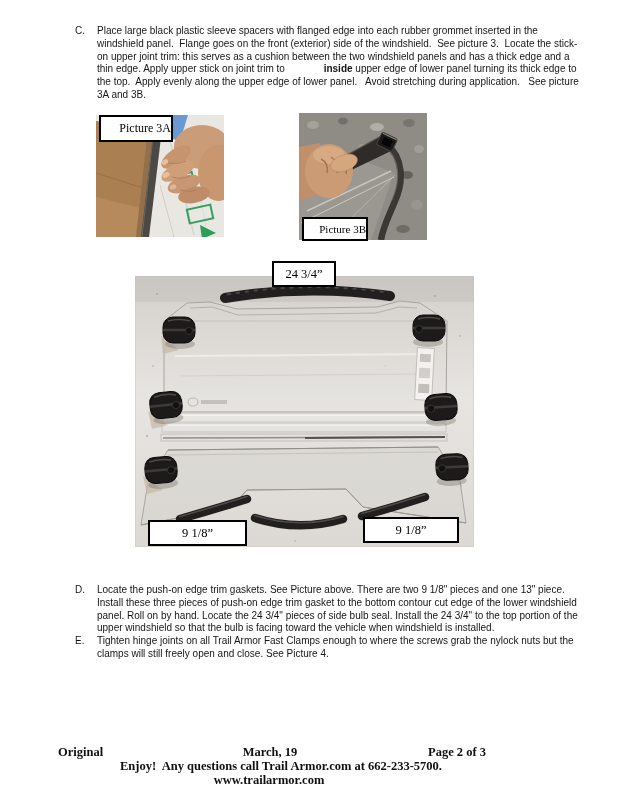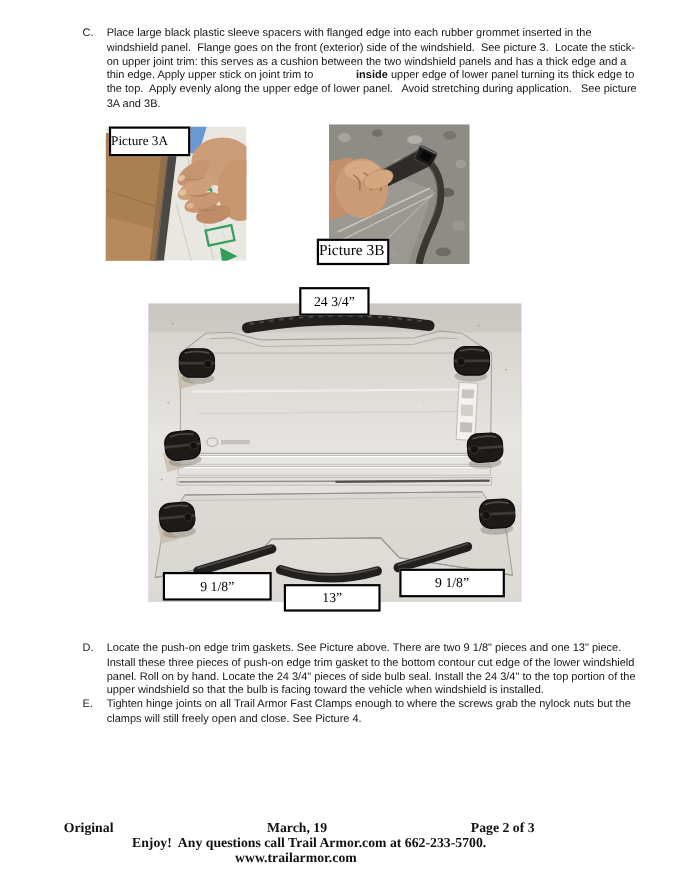--- a/index.html
+++ b/index.html
@@ -9,21 +9,21 @@
   }
   .para { position:absolute; left:75px; }
   .row { display:flex; align-items:flex-start; }
   .marker { flex:0 0 22px; width:22px; font-size:10px; line-height:12.8px; }
   .ptext { width:490px; font-size:10px; line-height:12.8px; white-space:pre-wrap; }
   .ptext b { font-weight:bold;margin-left:36px; }
   figure.photo { position:absolute; margin:0; padding:0; }
   figure.photo svg { display:block; }
   .caption-box {
     position:absolute; background:#ffffff; border:2px solid #000;
-    display:flex; align-items:center; justify-content:flex-start;
+    display:flex; align-items:center; justify-content:flex-end;
     font-family:"Liberation Serif", serif; font-size:12px; color:#000; z-index:6;
   }
   .measure-box {
     position:absolute; background:#ffffff; border:2px solid #000;
     display:flex; align-items:center; justify-content:center;
     font-family:"Liberation Serif", serif; font-size:12.5px; color:#000; z-index:6;text-align:center;
   }
   .footer-item { position:absolute; font-family:"Liberation Serif", serif; font-size:12.5px; color:#101010; white-space:pre;font-weight:bold; }
   .centered { transform:translateX(-50%); }
 </style>
@@ -127,21 +127,21 @@
 
       <g>
         <polygon points="0,34 20,30 28,42 22,80 0,88" fill="#c1906a"></polygon>
         <ellipse cx="30" cy="58" rx="24" ry="27" fill="#cb9b76"></ellipse>
         <ellipse cx="30" cy="42" rx="16" ry="9" fill="#dbb18a" opacity="0.7"></ellipse>
         <path d="M 22 46 q 8 4 6 14 M 32 44 q 8 5 6 16 M 42 46 q 7 6 5 15" stroke="#a1734e" stroke-width="1.4" fill="none"></path>
         <ellipse cx="45" cy="50" rx="14" ry="8" fill="#d4a77f" stroke="#b0825c" stroke-width="0.5" transform="rotate(-20 45 50)"></ellipse>
       </g>
     </svg>
   </figure>
-  <div class="caption-box" style="left:288px; top:217px; width:62px; height:20px; font-size:14px">
+  <div class="caption-box" style="left:302px; top:217px; width:62px; height:20px; font-size:11px">
     <span>Picture 3B</span>
   </div>
 
   <figure class="photo" style="left:135px; top:276px; width:339px; height:271px">
     <svg width="339" height="271" viewBox="0 0 339 271">
       <defs>
         <linearGradient id="wallg" x1="0" y1="0" x2="0" y2="1">
           <stop offset="0" stop-color="#d3d0cb"></stop>
           <stop offset="0.45" stop-color="#e7e5e1"></stop>
           <stop offset="1" stop-color="#dcd9d4"></stop>
@@ -240,23 +240,20 @@
       </g>
     </svg>
   </figure>
 
   <div class="measure-box" style="left:272px; top:261px; width:60px; height:22px">
     <span>24 3/4”</span>
   </div>
   <div class="measure-box" style="left:148px; top:520px; width:95px; height:22px">
     <span>9 1/8”</span>
   </div>
-  <div class="measure-box" style="left:258px; top:531px; width:84px; height:21px">
-    <span>13”</span>
-  </div>
   <div class="measure-box" style="left:363px; top:517px; width:92px; height:22px">
     <span>9 1/8”</span>
   </div>
 
   <div class="para" style="top:584px">
     <div class="row">
       <div class="marker">D.</div>
       <div class="ptext">Locate the push-on edge trim gaskets. See Picture above. There are two 9 1/8" pieces and one 13" piece.  Install these three pieces of push-on edge trim gasket to the bottom contour cut edge of the lower windshield panel. Roll on by hand. Locate the 24 3/4" pieces of side bulb seal. Install the 24 3/4" to the top portion of the upper windshield so that the bulb is facing toward the vehicle when windshield is installed.</div>
     </div>
     <div class="row">

